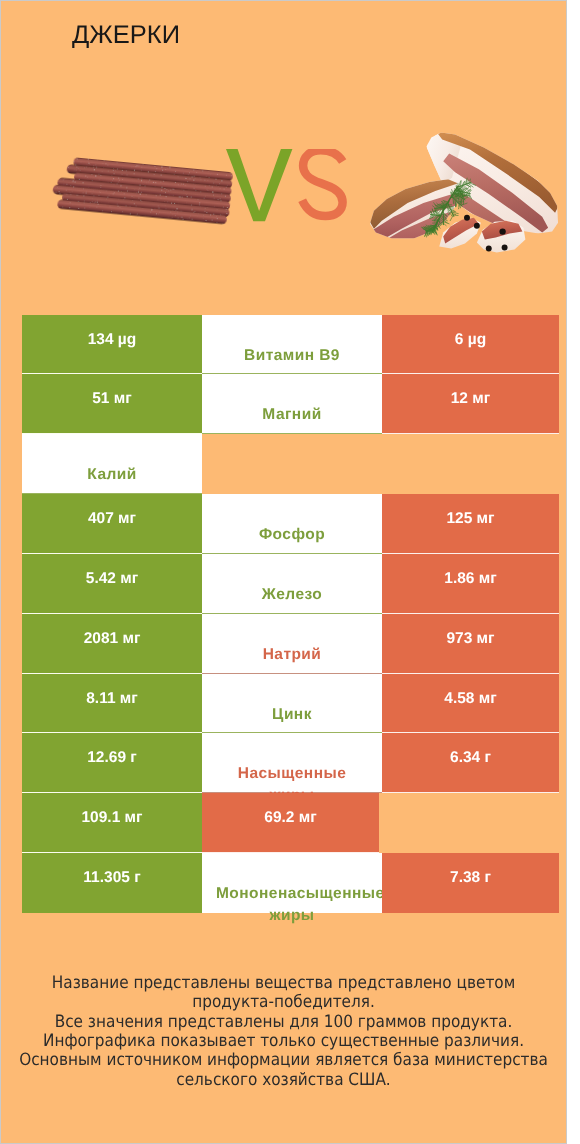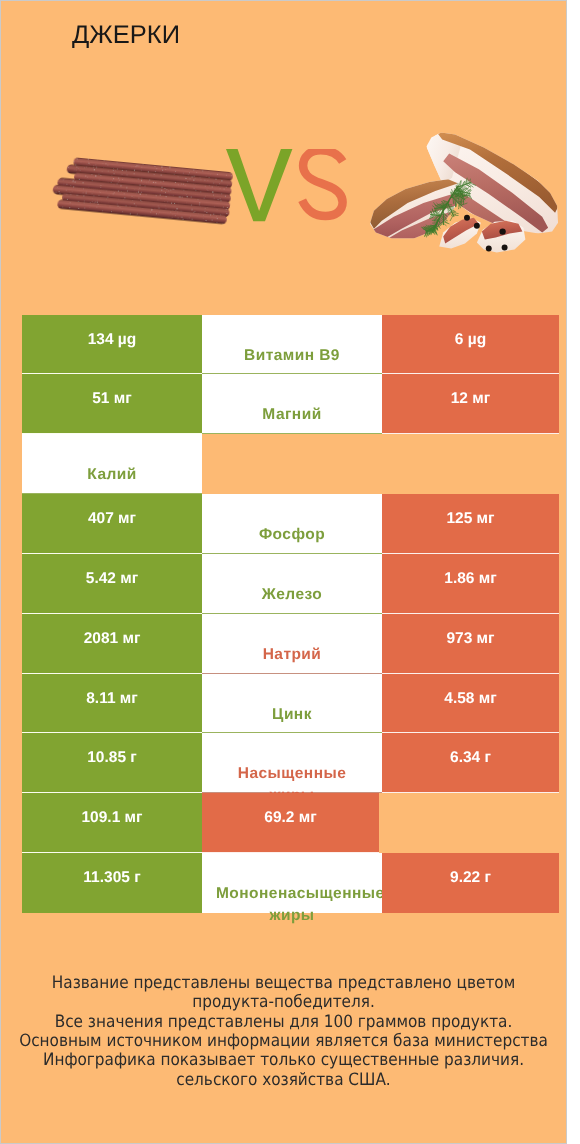--- a/index.html
+++ b/index.html
@@ -476,41 +476,41 @@
         <div class="cell c-right">973 мг</div>
       </div>
       <div class="row">
         <div class="cell c-left">8.11 мг</div>
         <div class="cell c-mid win-left">
           <span class="mid-inner">Цинк</span>
         </div>
         <div class="cell c-right">4.58 мг</div>
       </div>
       <div class="row">
-        <div class="cell c-left">10.85 г</div>
+        <div class="cell c-left">12.69 г</div>
         <div class="cell c-mid win-right">
           <span class="mid-inner">Насыщенные жиры</span>
         </div>
         <div class="cell c-right">6.34 г</div>
       </div>
       <div class="row">
         <div class="cell c-left">109.1 мг</div>
         <div class="cell c-right">69.2 мг</div>
       </div>
       <div class="row">
         <div class="cell c-left">11.305 г</div>
         <div class="cell c-mid win-left">
           <span class="mid-inner">Мононенасыщенные жиры</span>
         </div>
-        <div class="cell c-right">9.22 г</div>
+        <div class="cell c-right">7.38 г</div>
       </div>
     </div>
 
   <div class="foot" id="footer-notes">
       <div>Название представлены вещества представлено цветом</div>
       <div>продукта-победителя.</div>
       <div>Все значения представлены для 100 граммов продукта.</div>
+      <div>Инфографика показывает только существенные различия.</div>
       <div>Основным источником информации является база министерства</div>
-      <div>Инфографика показывает только существенные различия.</div>
       <div>сельского хозяйства США.</div>
     </div>
 
 </div>
 
 </body></html>

